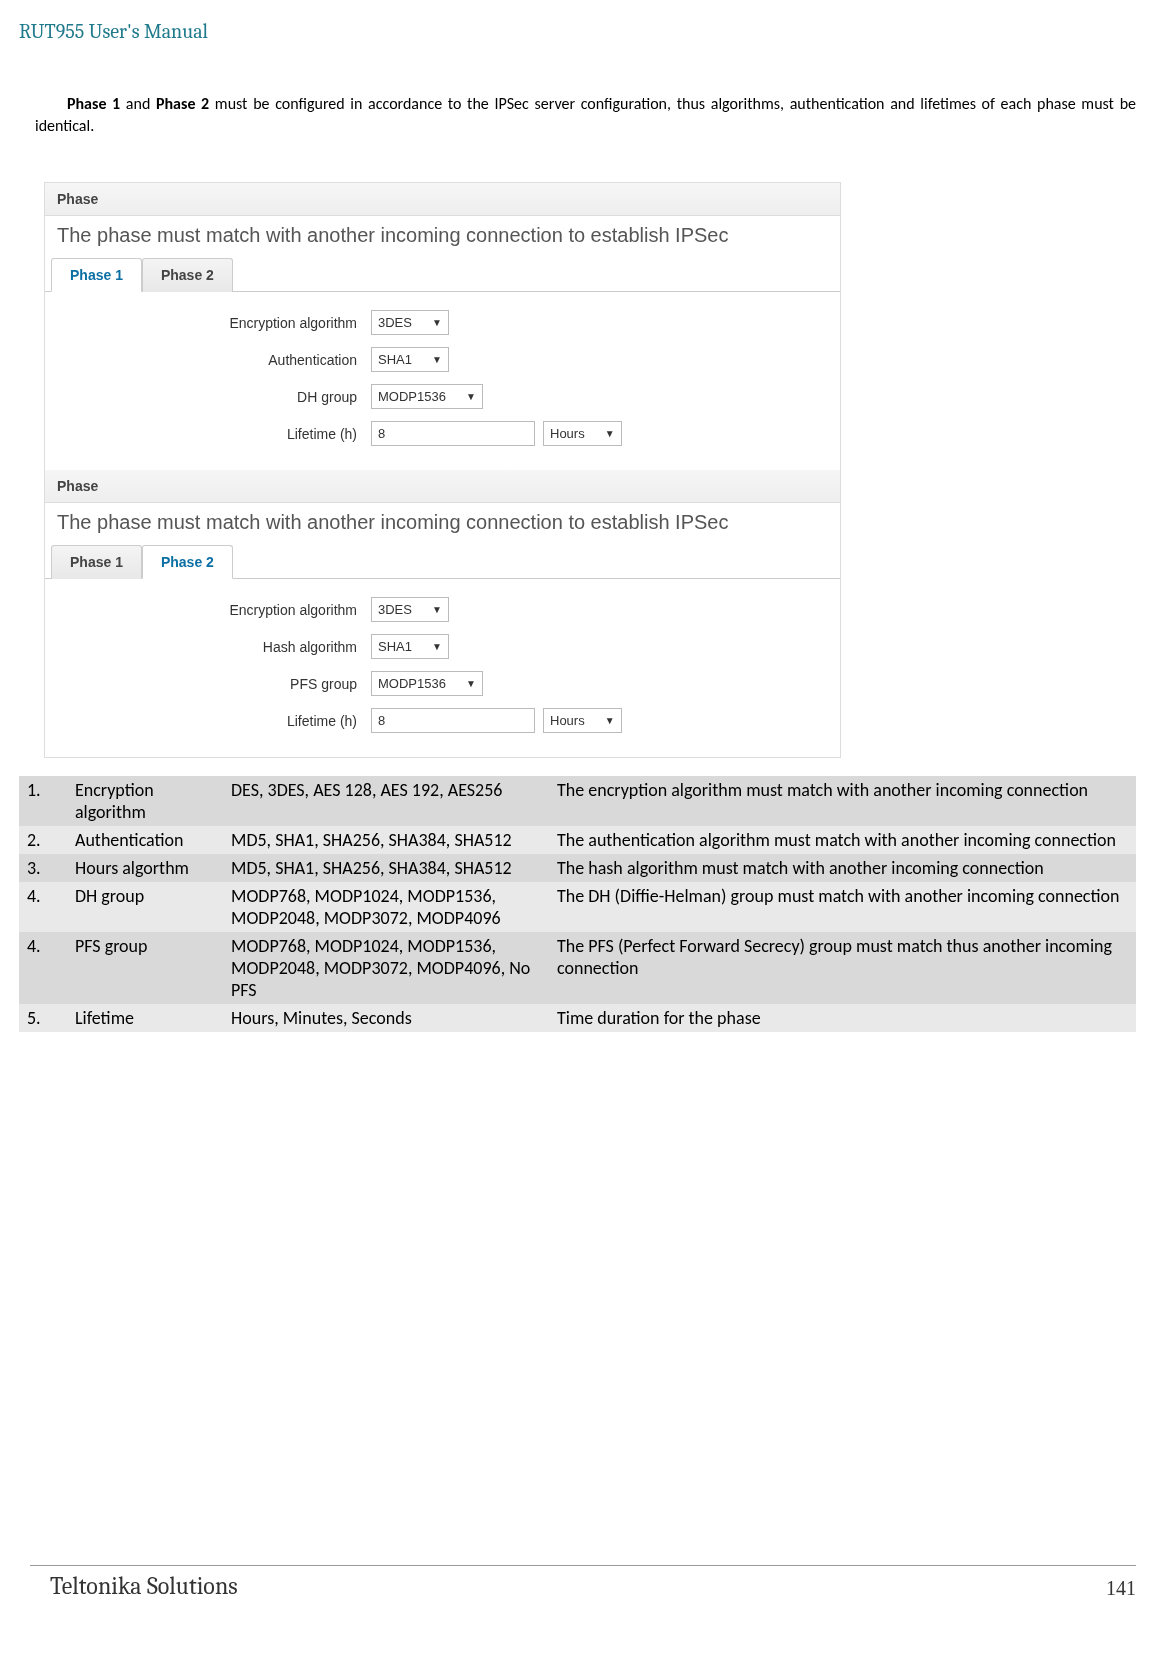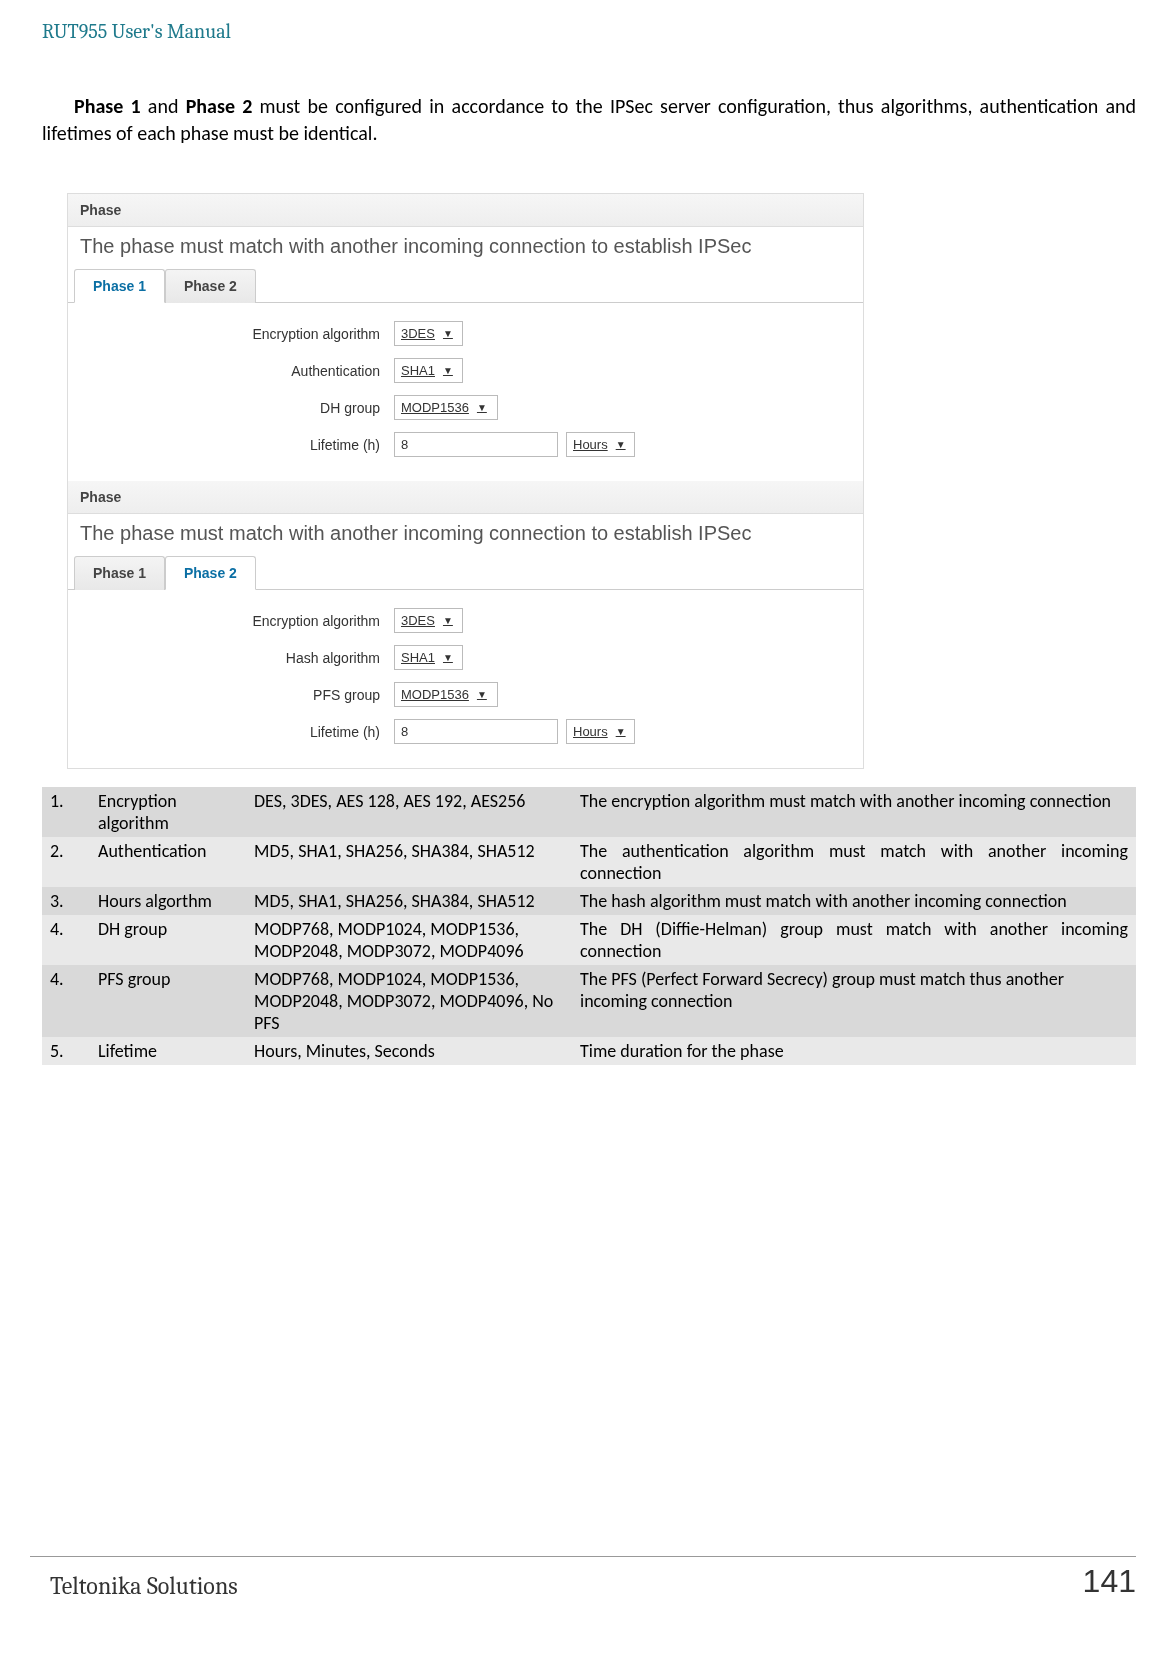--- a/index.html
+++ b/index.html
@@ -4,35 +4,35 @@
 <style>
   body {
     margin: 0;
     padding: 0;
     font-family: Calibri, Arial, sans-serif;
     background: #fff;
     color: #000;
     width: 1166px;
   }
   .page {
-    padding: 20px 30px 20px 42px;
+    padding: 20px 30px 20px 19px;
     min-height: 1580px;
     position: relative;
   }
   .header-title {
     color: #1F7A8C;
     font-family: Cambria, Georgia, serif;
     font-size: 20px;
     margin: 0 0 50px 0;
   }
   .intro {
-    font-size: 20px;
+    font-size: 16px;
     line-height: 1.35;
     text-align: justify;
-    margin: 0 0 18px 0;
+    margin: 0 0 18px 16px;
   }
   .intro .indent { display:inline-block; width:32px; }
   .bold { font-weight: bold; }
   .ui-block {
     width: 795px;
     margin-left: 25px;
     border: 1px solid #ddd;
     font-family: Arial, sans-serif;
     font-size: 14px;
     color:#333;
@@ -87,23 +87,22 @@
     color:#333;
     font-size:14px;
   }
   .sel {
     border:1px solid #bbb;
     background:#fff;
     padding:4px 6px;
     font-size:13px;
     display:inline-flex;
     align-items:center;
-    gap:8px;
+    gap:20px;
     min-width:50px;
-    text-decoration:underline;
   }
   .sel.small{min-width:55px;}
   .sel.med{min-width:90px;}
   .sel .caret {font-size:10px;color:#333;}
   .txt {
     border:1px solid #bbb;
     padding:4px 6px;
     font-size:13px;
     width:150px;
     display:inline-block;
@@ -143,22 +142,22 @@
     justify-content:space-between;
     align-items:flex-end;
   }
   .footer .left {
     font-family: Cambria, Georgia, serif;
     color:#333;
     font-size:24px;
     padding-left:20px;
   }
   .footer .right {
-    font-family: Liberation Sans, sans-serif;
-    font-size:32px;
+    font-family: Liberation Serif, serif;
+    font-size:20px;
     color:#333;
   }
 </style>
 </head>
 <body>
 
 <div class="page">
   <div class="header-title">RUT955 User's Manual</div>
 
   <p class="intro">

